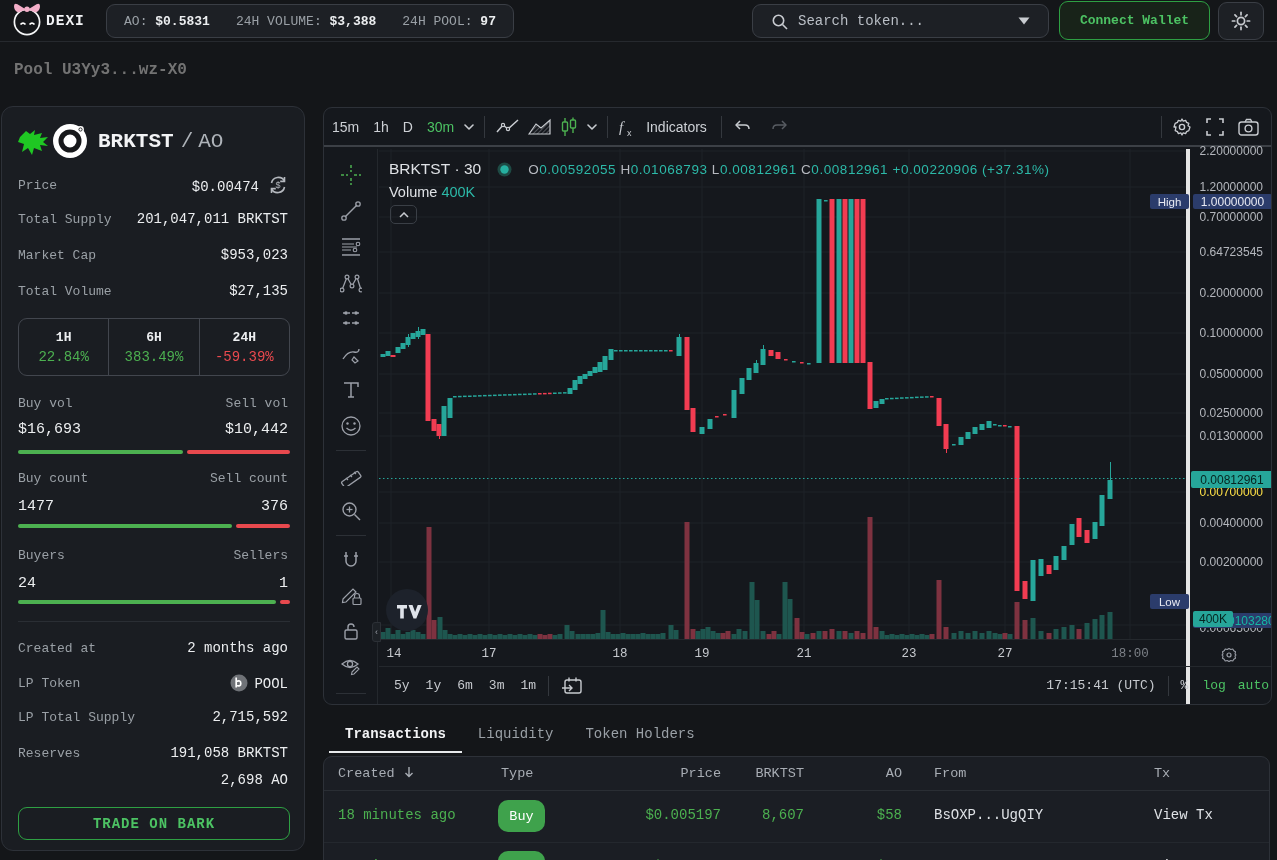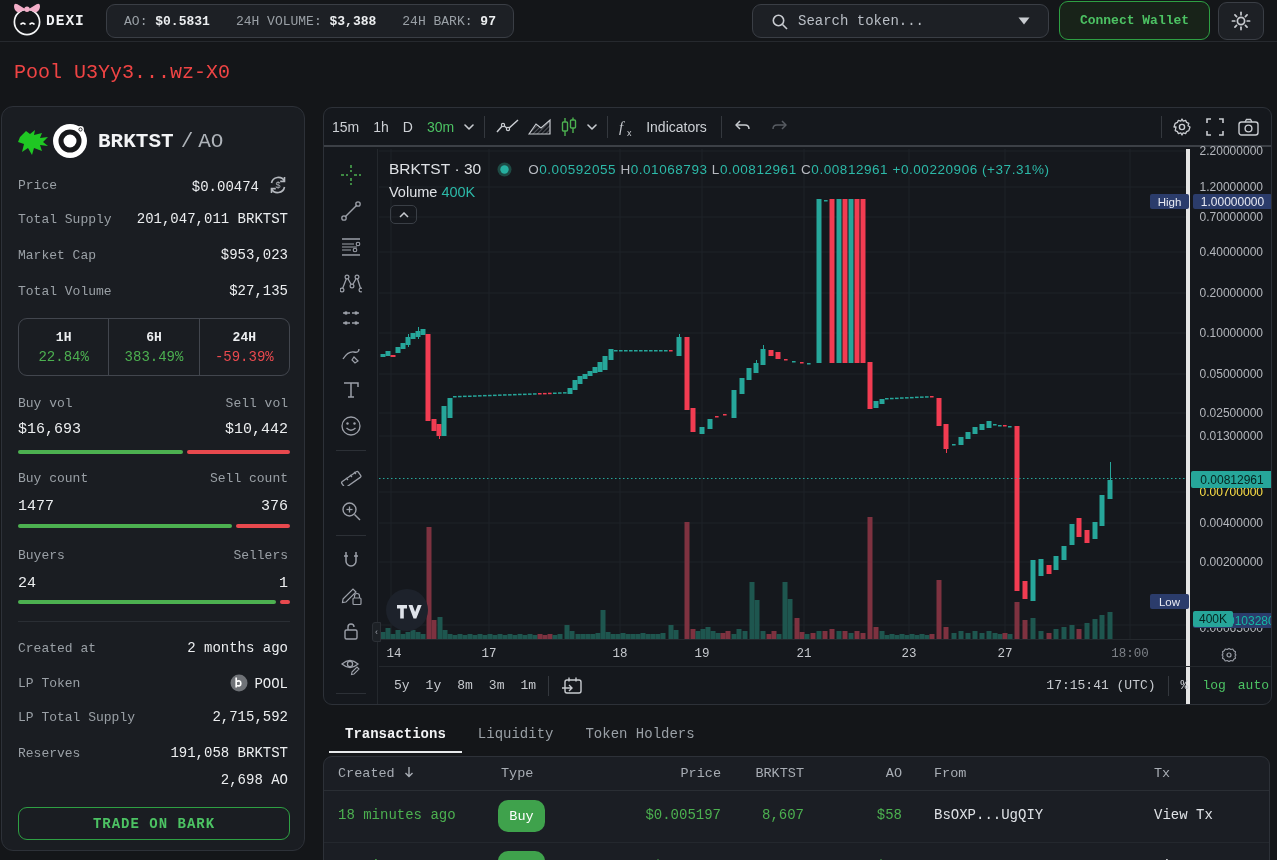--- a/index.html
+++ b/index.html
@@ -7,21 +7,21 @@
 
 #nav{position:absolute;left:0;top:0;width:1277px;height:42px;border-bottom:1px solid #26292e;background:#141619}
 #brand{position:absolute;left:46px;top:13px;font-size:14.5px;font-weight:bold;letter-spacing:1px;color:#f2f3f5}
 #statpill{position:absolute;left:106px;top:4px;width:408px;height:34px;border:1px solid #3a3e45;border-radius:9px;background:#1d2025;display:flex;align-items:center;justify-content:center;gap:26px;font-size:13px}
 #statpill .lab{color:#9aa0a6}
 #statpill b{color:#eceef0;font-weight:bold}
 #search{position:absolute;left:752px;top:4px;width:297px;height:34px;border:1px solid #3a3e45;border-radius:9px;background:#1d2025;display:flex;align-items:center;font-size:14px;color:#b9bec5}
 #connect{position:absolute;left:1059px;top:1px;width:151px;height:39px;border:1px solid #2ea043;border-radius:9px;background:#182319;color:#4cc263;font-size:13px;font-weight:bold;display:flex;align-items:center;justify-content:center}
 #theme{position:absolute;left:1218px;top:2px;width:46px;height:38px;border:1px solid #3a3e45;border-radius:9px;background:#1d2025;display:flex;align-items:center;justify-content:center}
 
-#pool{position:absolute;left:14px;top:61px;font-size:20px;font-weight:normal;color:#ef4444;letter-spacing:0px}
+#pool{position:absolute;left:14px;top:61px;font-size:16px;font-weight:bold;color:#737373;letter-spacing:0px}
 
 #side{position:absolute;left:1px;top:106px;width:304px;height:745px;background:#1a1d22;border:1px solid #2d3138;border-radius:12px}
 #side .row{position:absolute;left:16px;right:16px;display:flex;justify-content:space-between;align-items:center}
 #side .lab{color:#9aa0a6;font-size:13px}
 #side .val{color:#eceef0;font-size:14px}
 #ttl{position:absolute;left:96px;top:23px;font-size:21px;font-weight:bold;color:#f2f3f5}
 #ttl span{color:#aeb3b9;font-weight:normal}
 #pctbox{position:absolute;left:16px;top:211px;width:272px;height:58px;border:1px solid #42464e;border-radius:9px;display:flex}
 #pctbox .cell{flex:1;display:flex;flex-direction:column;align-items:center;justify-content:center;gap:4px}
 #pctbox .cell+.cell{border-left:1px solid #42464e}
@@ -66,21 +66,21 @@
       <path d="M18 8.5 L9.5 3.2 Q6.2 1.6 6 5 Q5.8 9.6 10.5 11.5 Z" fill="#f3aec8"></path>
       <path d="M20 8.5 L28.5 3.2 Q31.8 1.6 32 5 Q32.2 9.6 27.5 11.5 Z" fill="#f3aec8"></path>
       <circle cx="19" cy="8.2" r="2.7" fill="#f3aec8"></circle>
       <path d="M12.5 23.5 Q15 20.8 17.5 23.5" fill="none" stroke="#fff" stroke-width="1.8"></path>
       <path d="M21.5 23.5 Q24 20.8 26.5 23.5" fill="none" stroke="#fff" stroke-width="1.8"></path>
     </svg>
     <div id="brand">DEXI</div>
 <div id="statpill">
       <span><span class="lab">AO: </span><b>$0.5831</b></span>
       <span><span class="lab">24H VOLUME: </span><b>$3,388</b></span>
-      <span><span class="lab">24H BARK: </span><b>97</b></span>
+      <span><span class="lab">24H POOL: </span><b>97</b></span>
     </div>
 <div id="search">
       <svg width="17" height="17" viewBox="0 0 17 17" style="margin:0 10px 0 18px">
         <circle cx="7.5" cy="7.5" r="5.2" fill="none" stroke="#c8cbd0" stroke-width="1.6"></circle>
         <line x1="11.5" y1="11.5" x2="16" y2="16" stroke="#c8cbd0" stroke-width="1.6"></line>
       </svg>
       <span>Search token...</span>
       <svg width="12" height="8" viewBox="0 0 12 8" style="margin-left:auto;margin-right:18px">
         <path d="M0.5 0.5 L11.5 0.5 L6 7.5 Z" fill="#c8cbd0"></path>
       </svg>
@@ -672,21 +672,21 @@
         <rect x="629" y="277" width="3.6" height="1.5" fill="#26a69a"></rect>
         <line x1="0" y1="329.5" x2="807" y2="329.5" stroke="#26a69a" stroke-width="1" stroke-dasharray="1.5 2.5"></line>
         <circle cx="28" cy="461" r="21" fill="#1d222b"></circle>
         <path d="M18 456 h10 v3.5 h-3.2 v10 h-3.6 v-10 h-3.2 Z" fill="#dfe3ea"></path>
         <path d="M29.5 456 h4 l2.6 7 2.6-7 h4 l-5.4 13.5 h-2.8 Z" fill="#dfe3ea"></path>
       </svg></div>
 <div id="paxis">
 <div class="pl" style="top:-5px;color:#b4b7bd;font-size:12px">2.20000000</div>
 <div class="pl" style="top:31px;color:#b4b7bd;font-size:12px">1.20000000</div>
 <div class="pl" style="top:61px;color:#b4b7bd;font-size:12px">0.70000000</div>
-<div class="pl" style="top:96px;color:#b4b7bd;font-size:12px">0.40000000</div>
+<div class="pl" style="top:96px;color:#b4b7bd;font-size:12px">0.64723545</div>
 <div class="pl" style="top:137px;color:#b4b7bd;font-size:12px">0.20000000</div>
 <div class="pl" style="top:177px;color:#b4b7bd;font-size:12px">0.10000000</div>
 <div class="pl" style="top:218px;color:#b4b7bd;font-size:12px">0.05000000</div>
 <div class="pl" style="top:257px;color:#b4b7bd;font-size:12px">0.02500000</div>
 <div class="pl" style="top:280px;color:#b4b7bd;font-size:12px">0.01300000</div>
 <div class="pl" style="top:336px;color:#fde047;font-size:12px">0.00700000</div>
 <div class="pl" style="top:367px;color:#b4b7bd;font-size:12px">0.00400000</div>
 <div class="pl" style="top:406px;color:#b4b7bd;font-size:12px">0.00200000</div>
 <div class="pl" style="top:472px;color:#b4b7bd;font-size:12px">0.00065000</div>
 <div style="position:absolute;left:-40px;top:45px;width:39px;height:15px;background:#2b3c6b;border-radius:2px;color:#e8eaf2;font-size:11.5px;display:flex;align-items:center;justify-content:center">High</div>
@@ -716,21 +716,21 @@
 <div class="tl" style="left:626px">27</div>
 <div class="tl" style="left:751px;color:#7c8087">18:00</div>
 </div>
 <div style="position:absolute;left:897px;top:539px"><svg width="16" height="16" viewBox="0 0 16 16" style="">
         <circle cx="8" cy="8" r="2" fill="none" stroke="#9b9fa8" stroke-width="1.2"></circle>
         <path d="M8 1.5 L9.8 2.5 L11.8 2 L12.8 3.8 L14.5 4.8 L14 6.8 L15 8 L14 9.2 L14.5 11.2 L12.8 12.2 L11.8 14 L9.8 13.5 L8 14.5 L6.2 13.5 L4.2 14 L3.2 12.2 L1.5 11.2 L2 9.2 L1 8 L2 6.8 L1.5 4.8 L3.2 3.8 L4.2 2 L6.2 2.5 Z" fill="none" stroke="#9b9fa8" stroke-width="1.1" stroke-linejoin="round"></path>
       </svg></div>
 <div id="btb">
       <span style="margin-left:15px">5y</span>
       <span style="margin-left:16px">1y</span>
-      <span style="margin-left:16px">8m</span>
+      <span style="margin-left:16px">6m</span>
       <span style="margin-left:16px">3m</span>
       <span style="margin-left:16px">1m</span>
       <div class="sep" style="margin:0 12px;width:1px;height:20px;background:#34383e"></div>
       <svg width="22" height="20" viewBox="0 0 22 20" style="">
         <rect x="4" y="4" width="16" height="13" rx="2" fill="none" stroke="#c8cbd0" stroke-width="1.4"></rect>
         <line x1="8" y1="1.5" x2="8" y2="5.5" stroke="#c8cbd0" stroke-width="1.4"></line>
         <line x1="15" y1="1.5" x2="15" y2="5.5" stroke="#c8cbd0" stroke-width="1.4"></line>
         <path d="M1 12 L11 12 M8 9 L11 12 L8 15" fill="none" stroke="#c8cbd0" stroke-width="1.4"></path>
       </svg>
       <span style="margin-left:auto">17:15:41 (UTC)</span>

